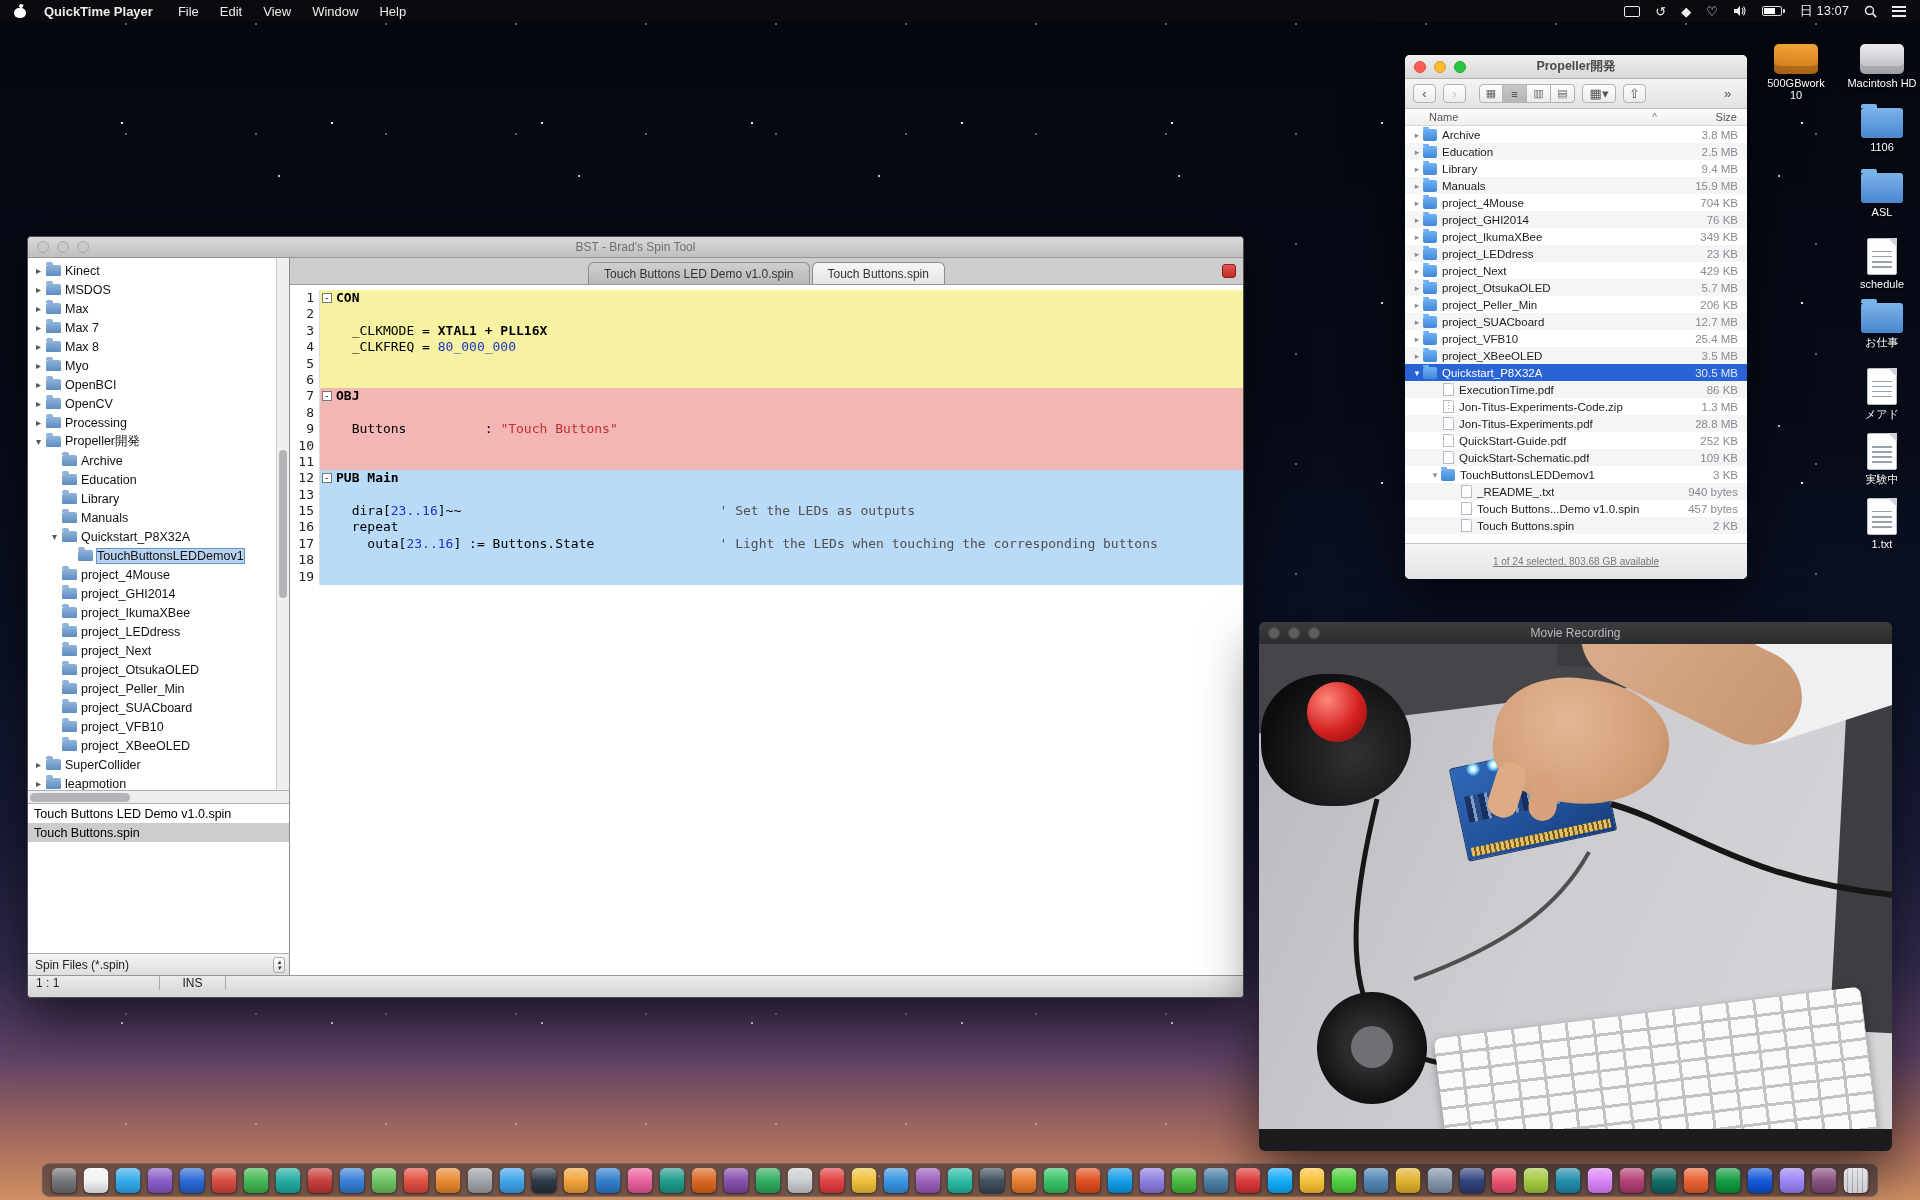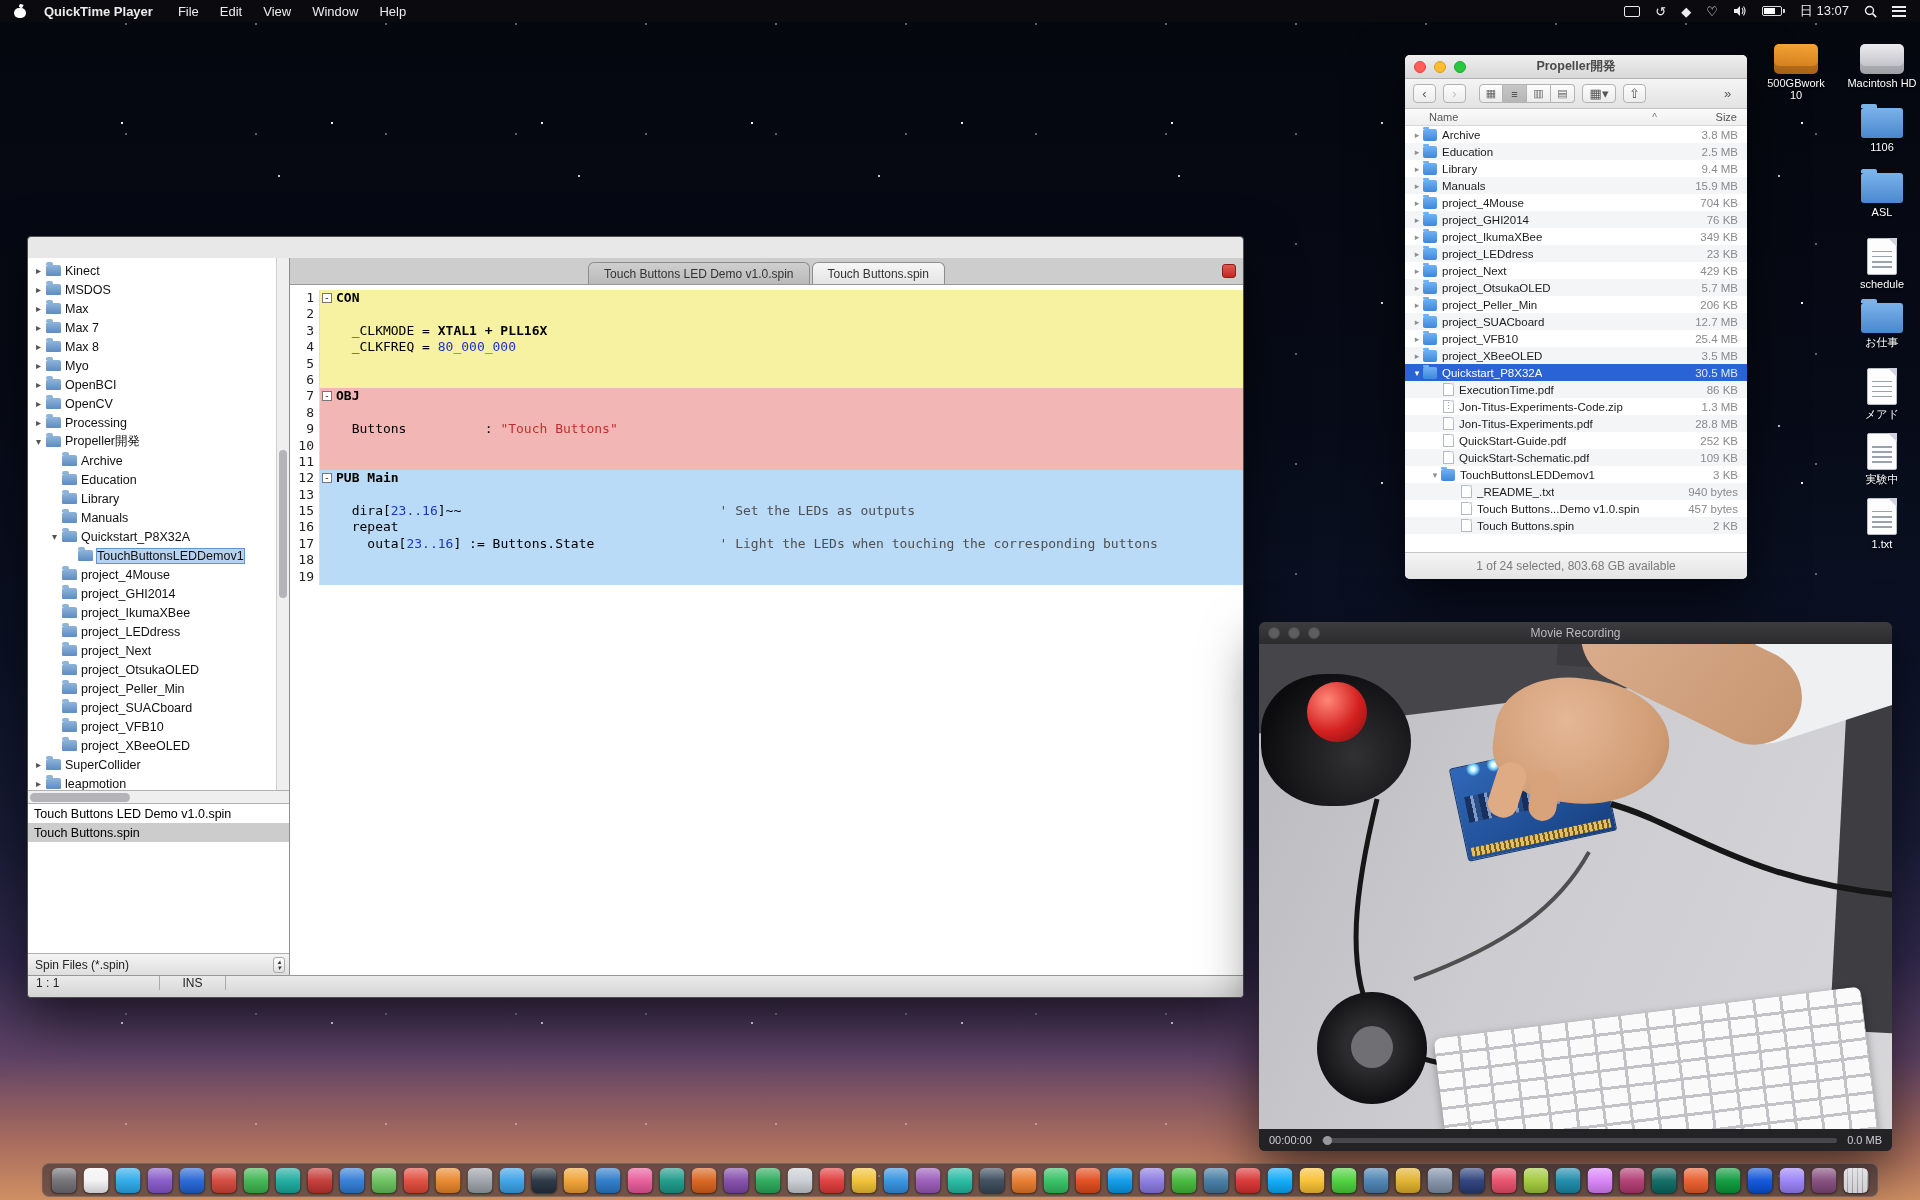--- a/index.html
+++ b/index.html
@@ -108,21 +108,21 @@
   .frow.selected .fdisc{color:#fff;}
   .fico{width:14px;height:12px;flex:none;margin-right:5px;position:relative;}
   .fico-folder{background:linear-gradient(#6fb1f5,#3f87d8);border-radius:2px;}
   .fico-folder::before{content:"";position:absolute;top:-2px;left:0;width:6px;height:2.5px;background:#6fb1f5;border-radius:1px 1px 0 0;}
   .fico-file{width:11px;height:13px;background:#fff;border:1px solid #b5bac2;margin-left:2px;}
   .fico-file::before{content:"";position:absolute;top:-1px;right:-1px;border-style:solid;border-width:0 4px 4px 0;border-color:#d4d9e0 #d4d9e0 transparent transparent;}
   .fico-zip::after{content:"";position:absolute;left:4px;top:1px;bottom:1px;width:1px;background:repeating-linear-gradient(#9aa0a8 0 1px,transparent 1px 3px);}
   .fname{overflow:hidden;text-overflow:ellipsis;}
   .fsize{margin-left:auto;padding-right:9px;color:#8a8a8e;}
   .frow.selected .fsize{color:#dfe7ff;}
-  .f-status{position:absolute;bottom:0;left:0;right:0;height:27px;background:linear-gradient(#f5f5f5,#e4e4e4);border-top:1px solid #c6c6c6;border-radius:0 0 5px 5px;display:flex;align-items:center;justify-content:center;font-size:12px;color:#7a7a7a;}
+  .f-status{position:absolute;bottom:0;left:0;right:0;height:36px;background:linear-gradient(#f5f5f5,#e4e4e4);border-top:1px solid #c6c6c6;border-radius:0 0 5px 5px;display:flex;align-items:center;justify-content:center;font-size:10px;color:#7a7a7a;text-decoration:underline;}
   
   #movie{left:1259px;top:622px;width:633px;height:529px;background:#1c1c1e;border-radius:6px;overflow:hidden;z-index:30;}
   .m-titlebar{height:22px;background:linear-gradient(#3c3c3f,#2b2b2e);display:flex;align-items:center;position:relative;}
   .m-title{position:absolute;left:0;right:0;text-align:center;font-size:12px;color:#b9b9be;}
   .m-video{position:absolute;top:22px;bottom:22px;left:0;right:0;background:linear-gradient(115deg,#b9b9be,#cdcdd1 45%,#d7d7da);overflow:hidden;}
   .m-video>div{position:absolute;}
   .v-topdark{left:-60px;top:-70px;width:460px;height:138px;background:#46464a;transform:rotate(-7deg);}
   .v-topdark2{left:300px;top:-52px;width:430px;height:88px;background:#3c3c40;transform:rotate(4deg);}
   .v-rightdark{left:580px;top:28px;width:70px;height:360px;background:#3e3e42;transform:rotate(3deg);}
   .v-sleeve{right:-30px;top:-18px;width:205px;height:100px;background:#eef0f2;border-radius:45px;transform:rotate(-18deg);}
@@ -243,20 +243,28 @@
         <span class="dic dic-doc"></span>
         <span class="dlabel">実験中</span>
       </div>
       <div class="dicon" style="left: 1847px; top: 498px;">
         <span class="dic dic-doc"></span>
         <span class="dlabel">1.txt</span>
       </div>
     </div>
 
   <section class="window" id="bst">
+    <header class="bst-titlebar">
+      <span class="traffic">
+        <i class="light gray"></i>
+        <i class="light gray"></i>
+        <i class="light gray"></i>
+      </span>
+      <span class="bst-title">BST - Brad's Spin Tool</span>
+    </header>
     <div class="bst-body">
       <aside class="bst-side">
         <div class="bst-tree">
           <span class="vscroll">
               <i class="vthumb"></i>
             </span>
         <div class="tree-row" style="padding-left: 4px;">
               <span class="disc">▸</span>
               <span class="tree-folder"></span>
               <span class="tree-label">Kinect</span>
@@ -710,25 +718,20 @@
       </svg>
       <div class="v-trackball"></div>
       <div class="v-ball"></div>
       <div class="v-reel"></div>
       <div class="v-keyboard"></div>
       <div class="v-arm"></div>
       <div class="v-hand"></div>
       <div class="v-finger1"></div>
       <div class="v-finger2"></div>
     </div>
-    <footer class="m-bar">
-      <span>00:00:00</span>
-      <div class="m-slider"></div>
-      <span>0.0 MB</span>
-    </footer>
   </section>
 
   <footer class="dock">
       <span class="dock-ico" style="background-color: rgb(110, 110, 115);"></span>
       <span class="dock-ico" style="background-color: rgb(242, 242, 244);"></span>
       <span class="dock-ico" style="background-color: rgb(40, 168, 234);"></span>
       <span class="dock-ico" style="background-color: rgb(132, 86, 200);"></span>
       <span class="dock-ico" style="background-color: rgb(32, 98, 212);"></span>
       <span class="dock-ico" style="background-color: rgb(212, 68, 56);"></span>
       <span class="dock-ico" style="background-color: rgb(60, 180, 78);"></span>

